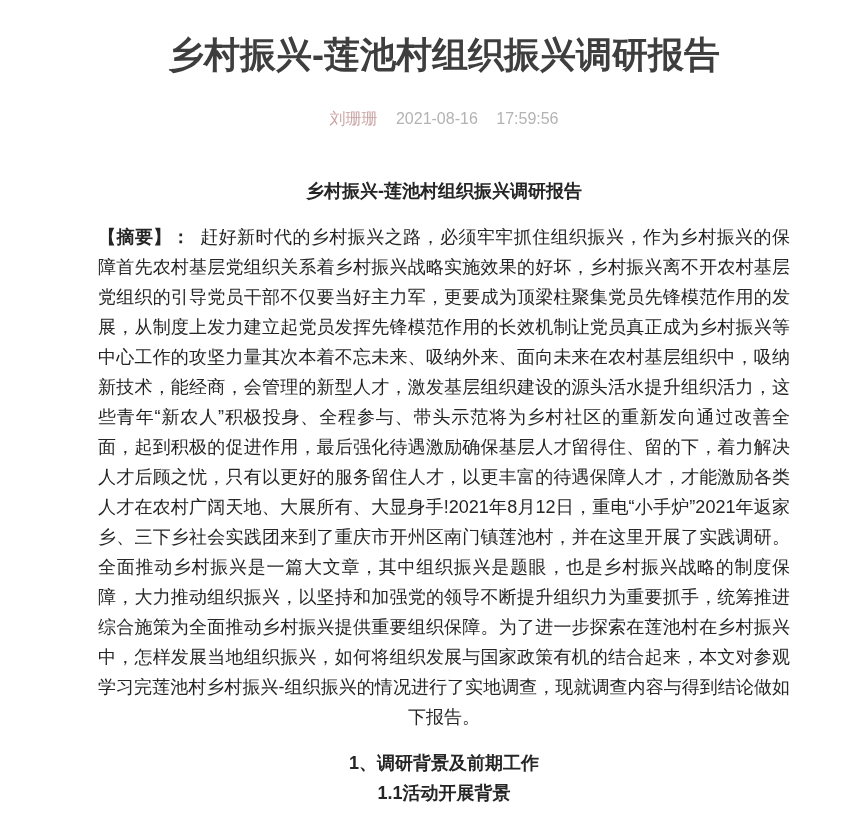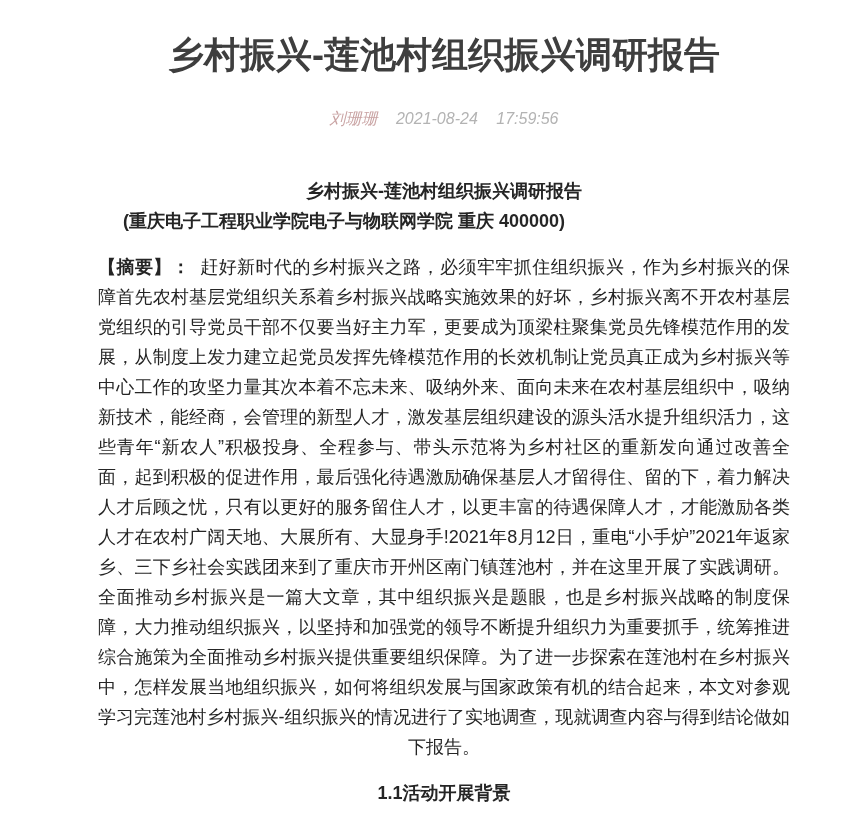--- a/index.html
+++ b/index.html
@@ -31,21 +31,21 @@
     letter-spacing: 0px;
   }
   .meta {
     margin-top: 28px;
     text-align: center;
     font-size: 16px;
     line-height: 22px;
     color: #b3b3b3;
     font-weight: 400;
   }
-  .meta span { margin: 0 7px; font-style: italic; }
+  .meta span { margin: 0 7px; }
   .meta .author {
     color: #c9a3a3;
     cursor: pointer;
   }
   .article {
     margin-top: 46px;
     width: 724px;
     font-size: 18px;
     line-height: 30px;
     color: #252525;
@@ -69,32 +69,32 @@
 </head>
 <body>
 
 <div class="page">
   <div class="content">
 
     <h1 class="page-title">乡村振兴-莲池村组织振兴调研报告</h1>
 
     <div class="meta">
       <span class="author">刘珊珊</span>
-      <span class="date">2021-08-24</span>
+      <span class="date">2021-08-16</span>
       <span class="time">17:59:56</span>
     </div>
 
     <div class="article">
 
       <div class="line center bold">乡村振兴-莲池村组织振兴调研报告</div>
 
 
-      <div class="line bold affiliation">(重庆电子工程职业学院电子与物联网学院 重庆 400000)</div>
 
       <p class="abstract"><span class="bold abstract-label">【摘要】：</span><span>赶好新时代的乡村振兴之路，必须牢牢抓住组织振兴，作为乡村振兴的保障首先农村基层党组织关系着乡村振兴战略实施效果的好坏，乡村振兴离不开农村基层党组织的引导党员干部不仅要当好主力军，更要成为顶梁柱聚集党员先锋模范作用的发展，从制度上发力建立起党员发挥先锋模范作用的长效机制让党员真正成为乡村振兴等中心工作的攻坚力量其次本着不忘未来、吸纳外来、面向未来在农村基层组织中，吸纳新技术，能经商，会管理的新型人才，激发基层组织建设的源头活水提升组织活力，这些青年“新农人”积极投身、全程参与、带头示范将为乡村社区的重新发向通过改善全面，起到积极的促进作用，最后强化待遇激励确保基层人才留得住、留的下，着力解决人才后顾之忧，只有以更好的服务留住人才，以更丰富的待遇保障人才，才能激励各类人才在农村广阔天地、大展所有、大显身手!2021年8月12日，重电“小手炉”2021年返家乡、三下乡社会实践团来到了重庆市开州区南门镇莲池村，并在这里开展了实践调研。全面推动乡村振兴是一篇大文章，其中组织振兴是题眼，也是乡村振兴战略的制度保障，大力推动组织振兴，以坚持和加强党的领导不断提升组织力为重要抓手，统筹推进综合施策为全面推动乡村振兴提供重要组织保障。为了进一步探索在莲池村在乡村振兴中，怎样发展当地组织振兴，如何将组织发展与国家政策有机的结合起来，本文对参观学习完莲池村乡村振兴-组织振兴的情况进行了实地调查，现就调查内容与得到结论做如下报告。</span></p>
 
 
+      <div class="line center bold">1、调研背景及前期工作</div>
 
       <div class="line center bold">1.1活动开展背景</div>
 
     </div>
   </div>
 </div>
 
 </body></html>

